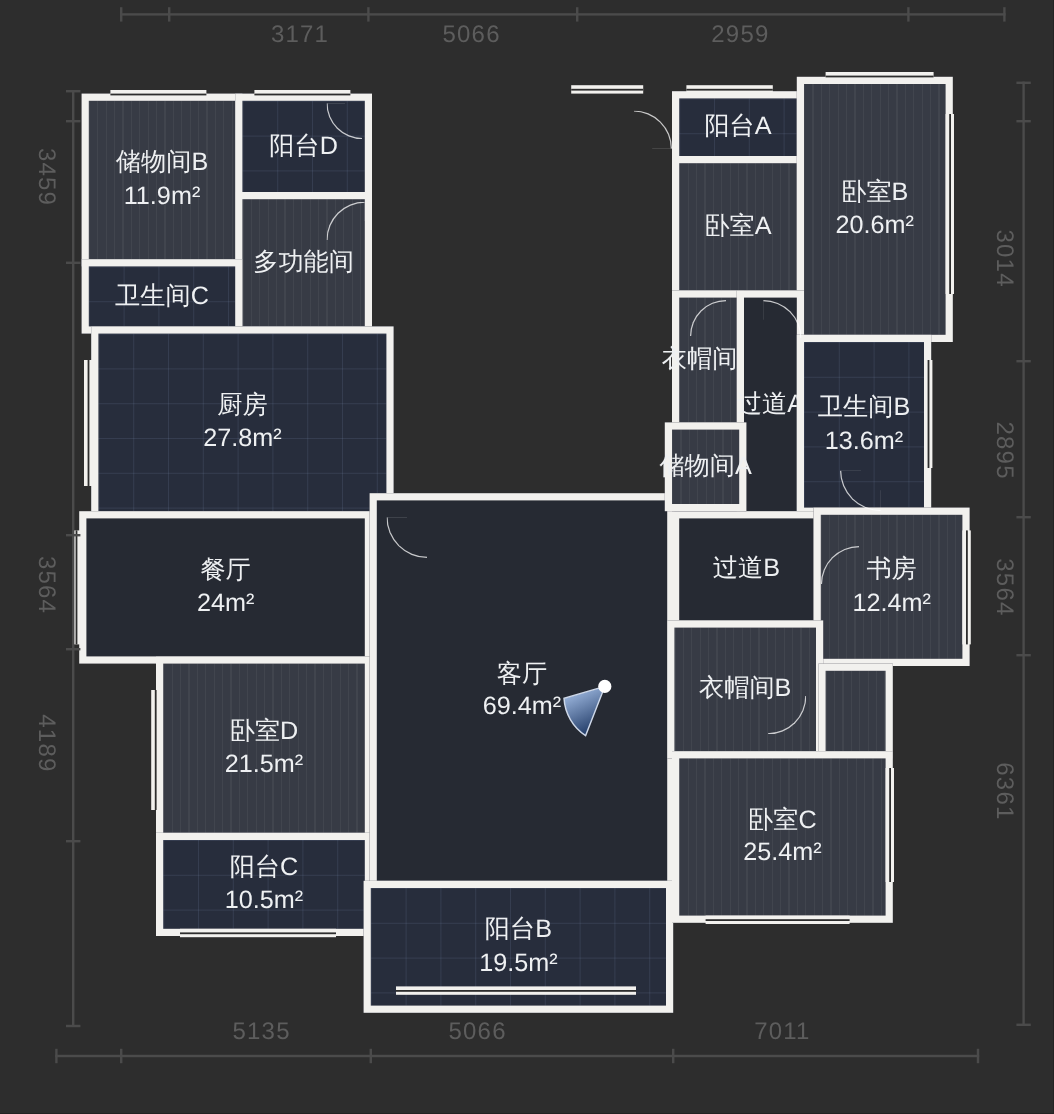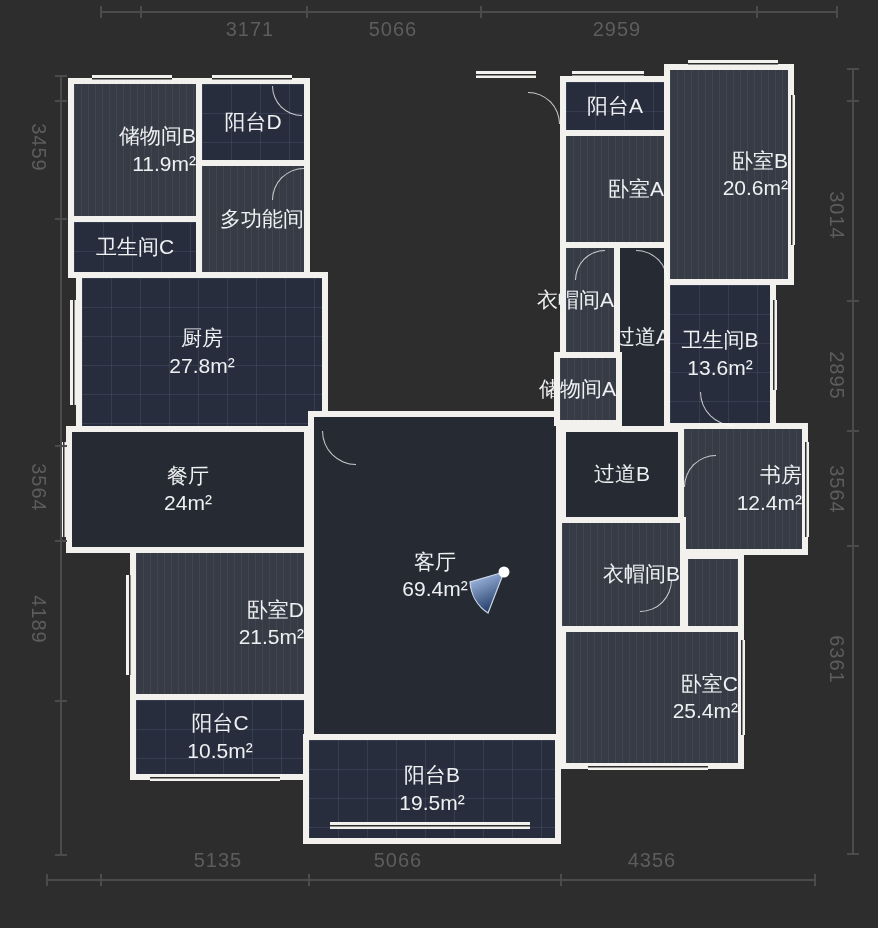--- a/index.html
+++ b/index.html
@@ -9,21 +9,21 @@
   html,body{margin:0;padding:0;background:#1f1f1f;}
   .stage{position:relative;width:878px;height:928px;background:var(--background);
     overflow:hidden;font-family:"Liberation Sans","DejaVu Sans",sans-serif;}
   
   .room{position:absolute;box-sizing:border-box;border:6px solid var(--wall);
     display:flex;flex-direction:column;align-items:center;justify-content:center;gap:3px;}
   .room span{white-space:nowrap;color:var(--label);font-size:21px;line-height:1.15;}
   .room span:empty{display:none;}
   .plain{background:var(--room-plain);}
   .wood{background-color:var(--room-wood);
-    background-image:repeating-linear-gradient(90deg,rgba(255,255,255,0.05) 0 1px,rgba(0,0,0,0) 1px 7px);align-items:flex-end;}
+    background-image:repeating-linear-gradient(90deg,rgba(255,255,255,0.05) 0 1px,rgba(0,0,0,0) 1px 7px);}
   .tile{background-color:var(--room-tile);
     background-image:linear-gradient(rgba(150,170,215,0.13) 1px,rgba(0,0,0,0) 1px),
       linear-gradient(90deg,rgba(150,170,215,0.13) 1px,rgba(0,0,0,0) 1px);
     background-size:29px 29px;}
   
   .win{position:absolute;background-color:var(--wall);background-repeat:no-repeat;background-position:center;}
   .win.h{height:7px;background-image:linear-gradient(#2d2d2d,#2d2d2d);background-size:100% 1.5px;}
   .win.v{width:7px;background-image:linear-gradient(#2d2d2d,#2d2d2d);background-size:1.5px 100%;}
   
   .door{position:absolute;box-sizing:border-box;}
@@ -179,21 +179,21 @@
   <span class="dlabel" style="left:572px;top:18px">2959</span>
 
   <div class="dline" style="left:46px;top:879px;width:770px;height:2px"></div>
   <div class="dtick" style="left:46px;top:874px;width:2px;height:12px"></div>
   <div class="dtick" style="left:100px;top:874px;width:2px;height:12px"></div>
   <div class="dtick" style="left:308px;top:874px;width:2px;height:12px"></div>
   <div class="dtick" style="left:560px;top:874px;width:2px;height:12px"></div>
   <div class="dtick" style="left:814px;top:874px;width:2px;height:12px"></div>
   <span class="dlabel" style="left:173px;top:849px">5135</span>
   <span class="dlabel" style="left:353px;top:849px">5066</span>
-  <span class="dlabel" style="left:607px;top:849px">4356</span>
+  <span class="dlabel" style="left:607px;top:849px">7011</span>
 
   <div class="dline" style="left:60px;top:75px;width:2px;height:780px"></div>
   <div class="dtick" style="left:55px;top:75px;width:12px;height:2px"></div>
   <div class="dtick" style="left:55px;top:100px;width:12px;height:2px"></div>
   <div class="dtick" style="left:55px;top:218px;width:12px;height:2px"></div>
   <div class="dtick" style="left:55px;top:445px;width:12px;height:2px"></div>
   <div class="dtick" style="left:55px;top:540px;width:12px;height:2px"></div>
   <div class="dtick" style="left:55px;top:700px;width:12px;height:2px"></div>
   <div class="dtick" style="left:55px;top:854px;width:12px;height:2px"></div>
   <span class="dlabel rot" style="left:-7px;top:136px">3459</span>

